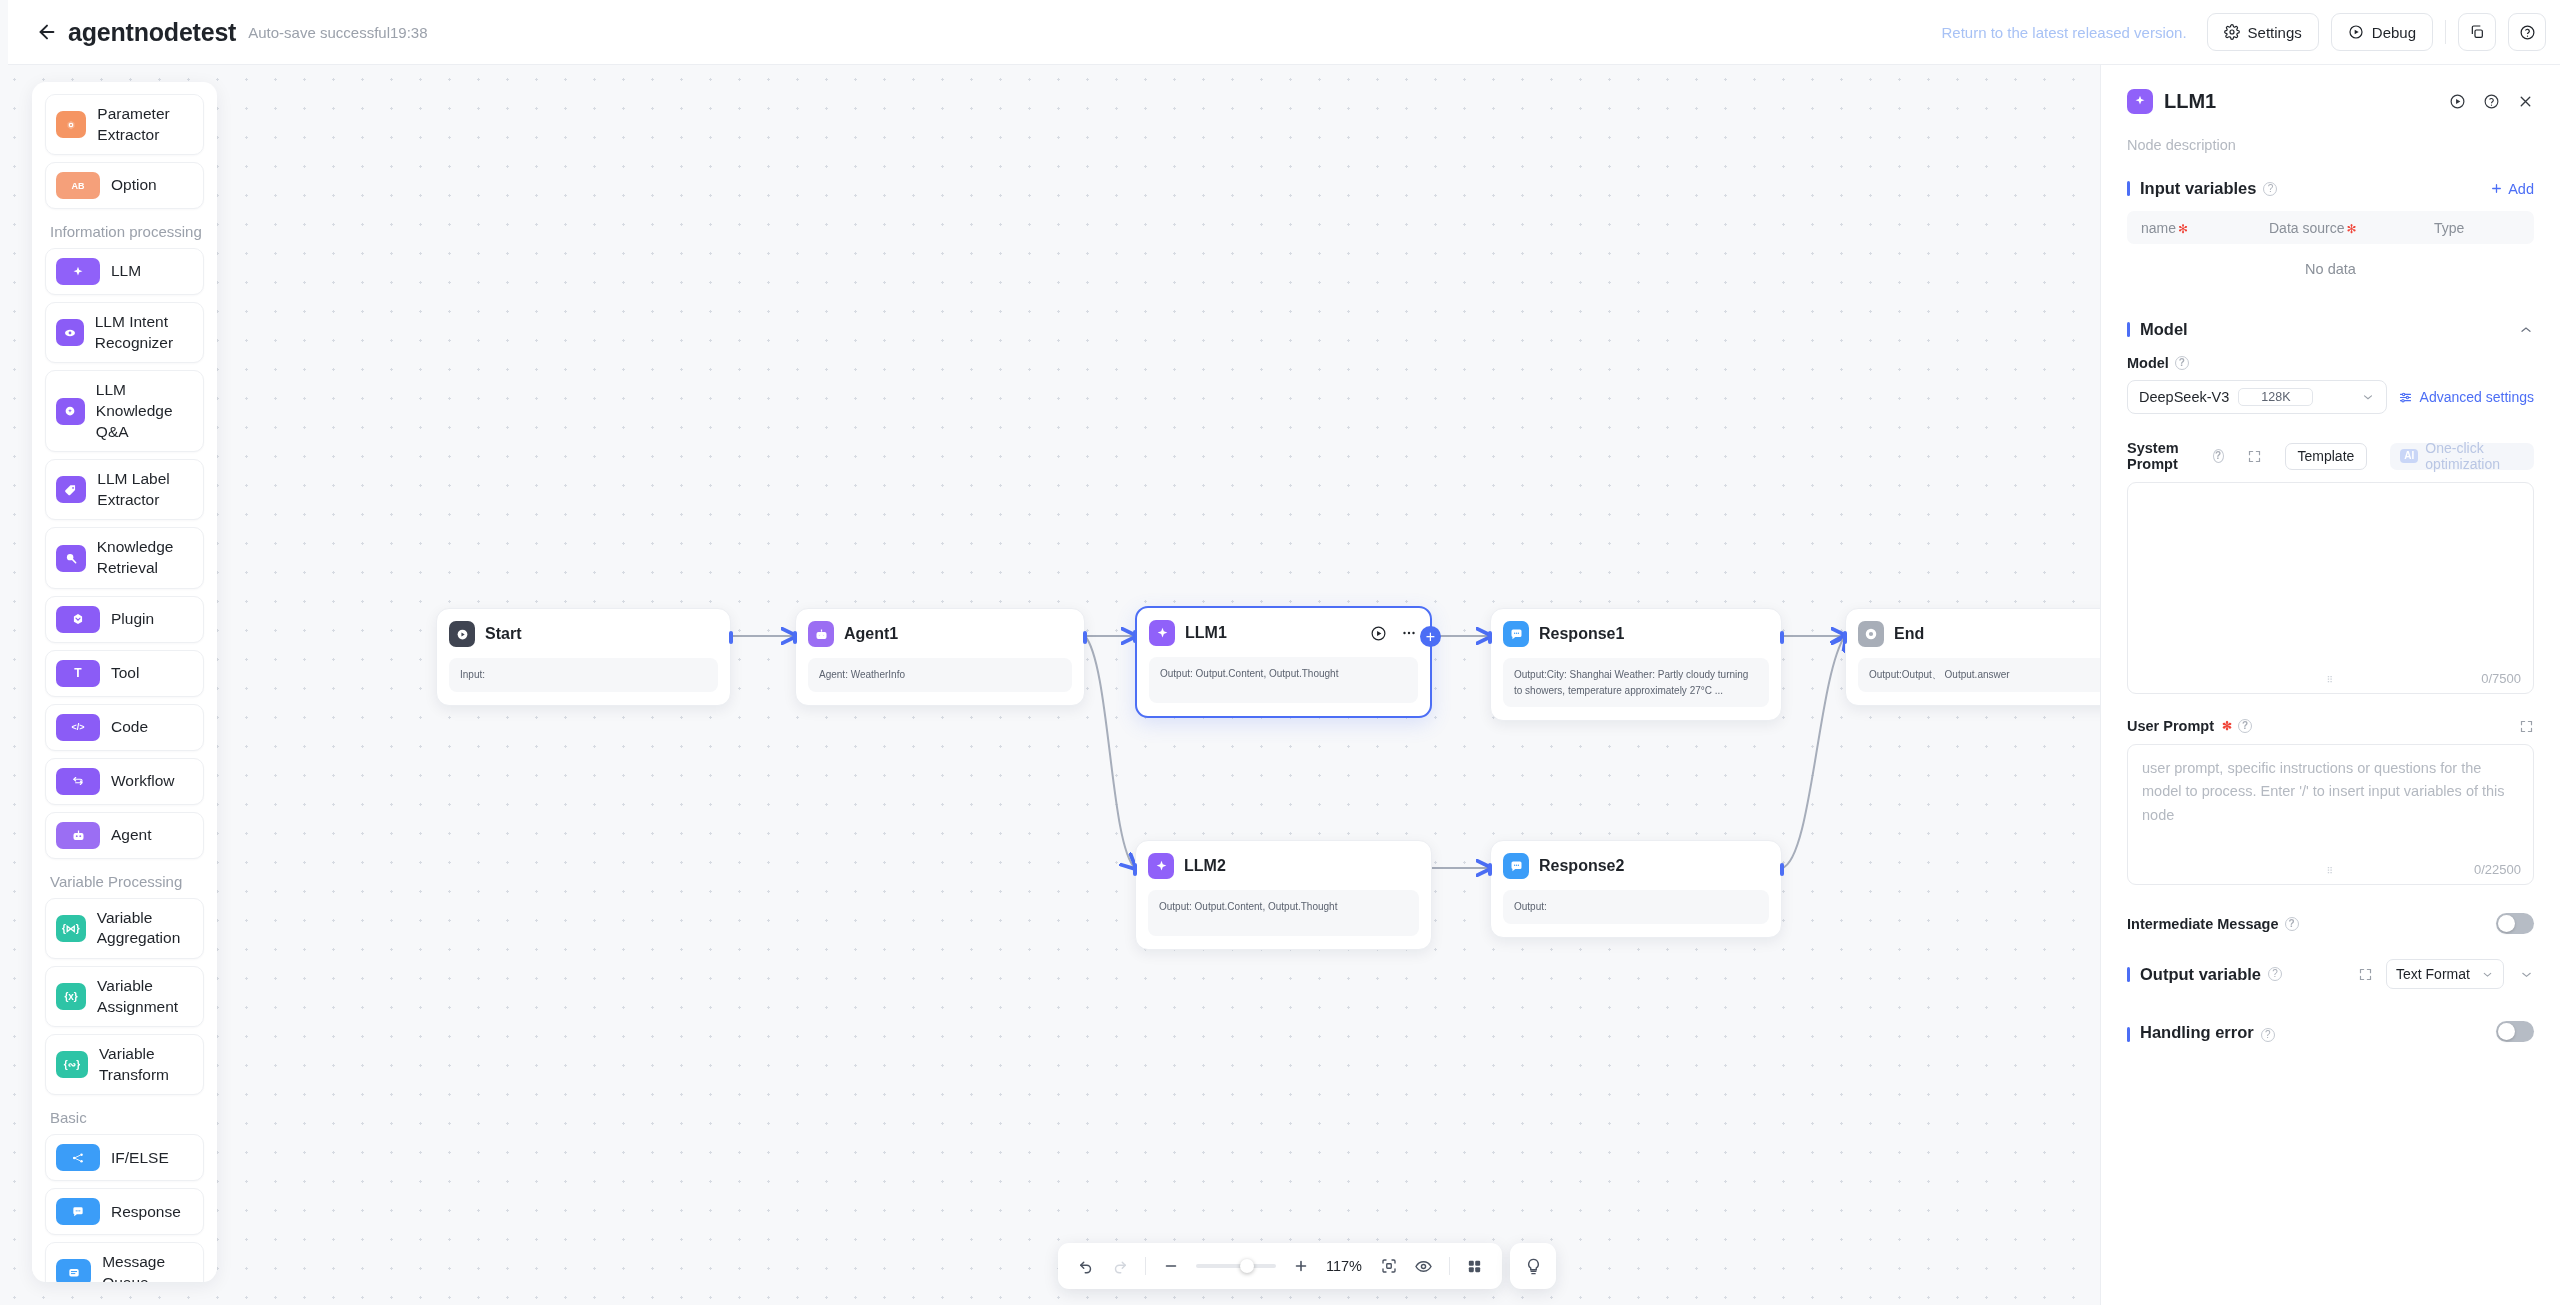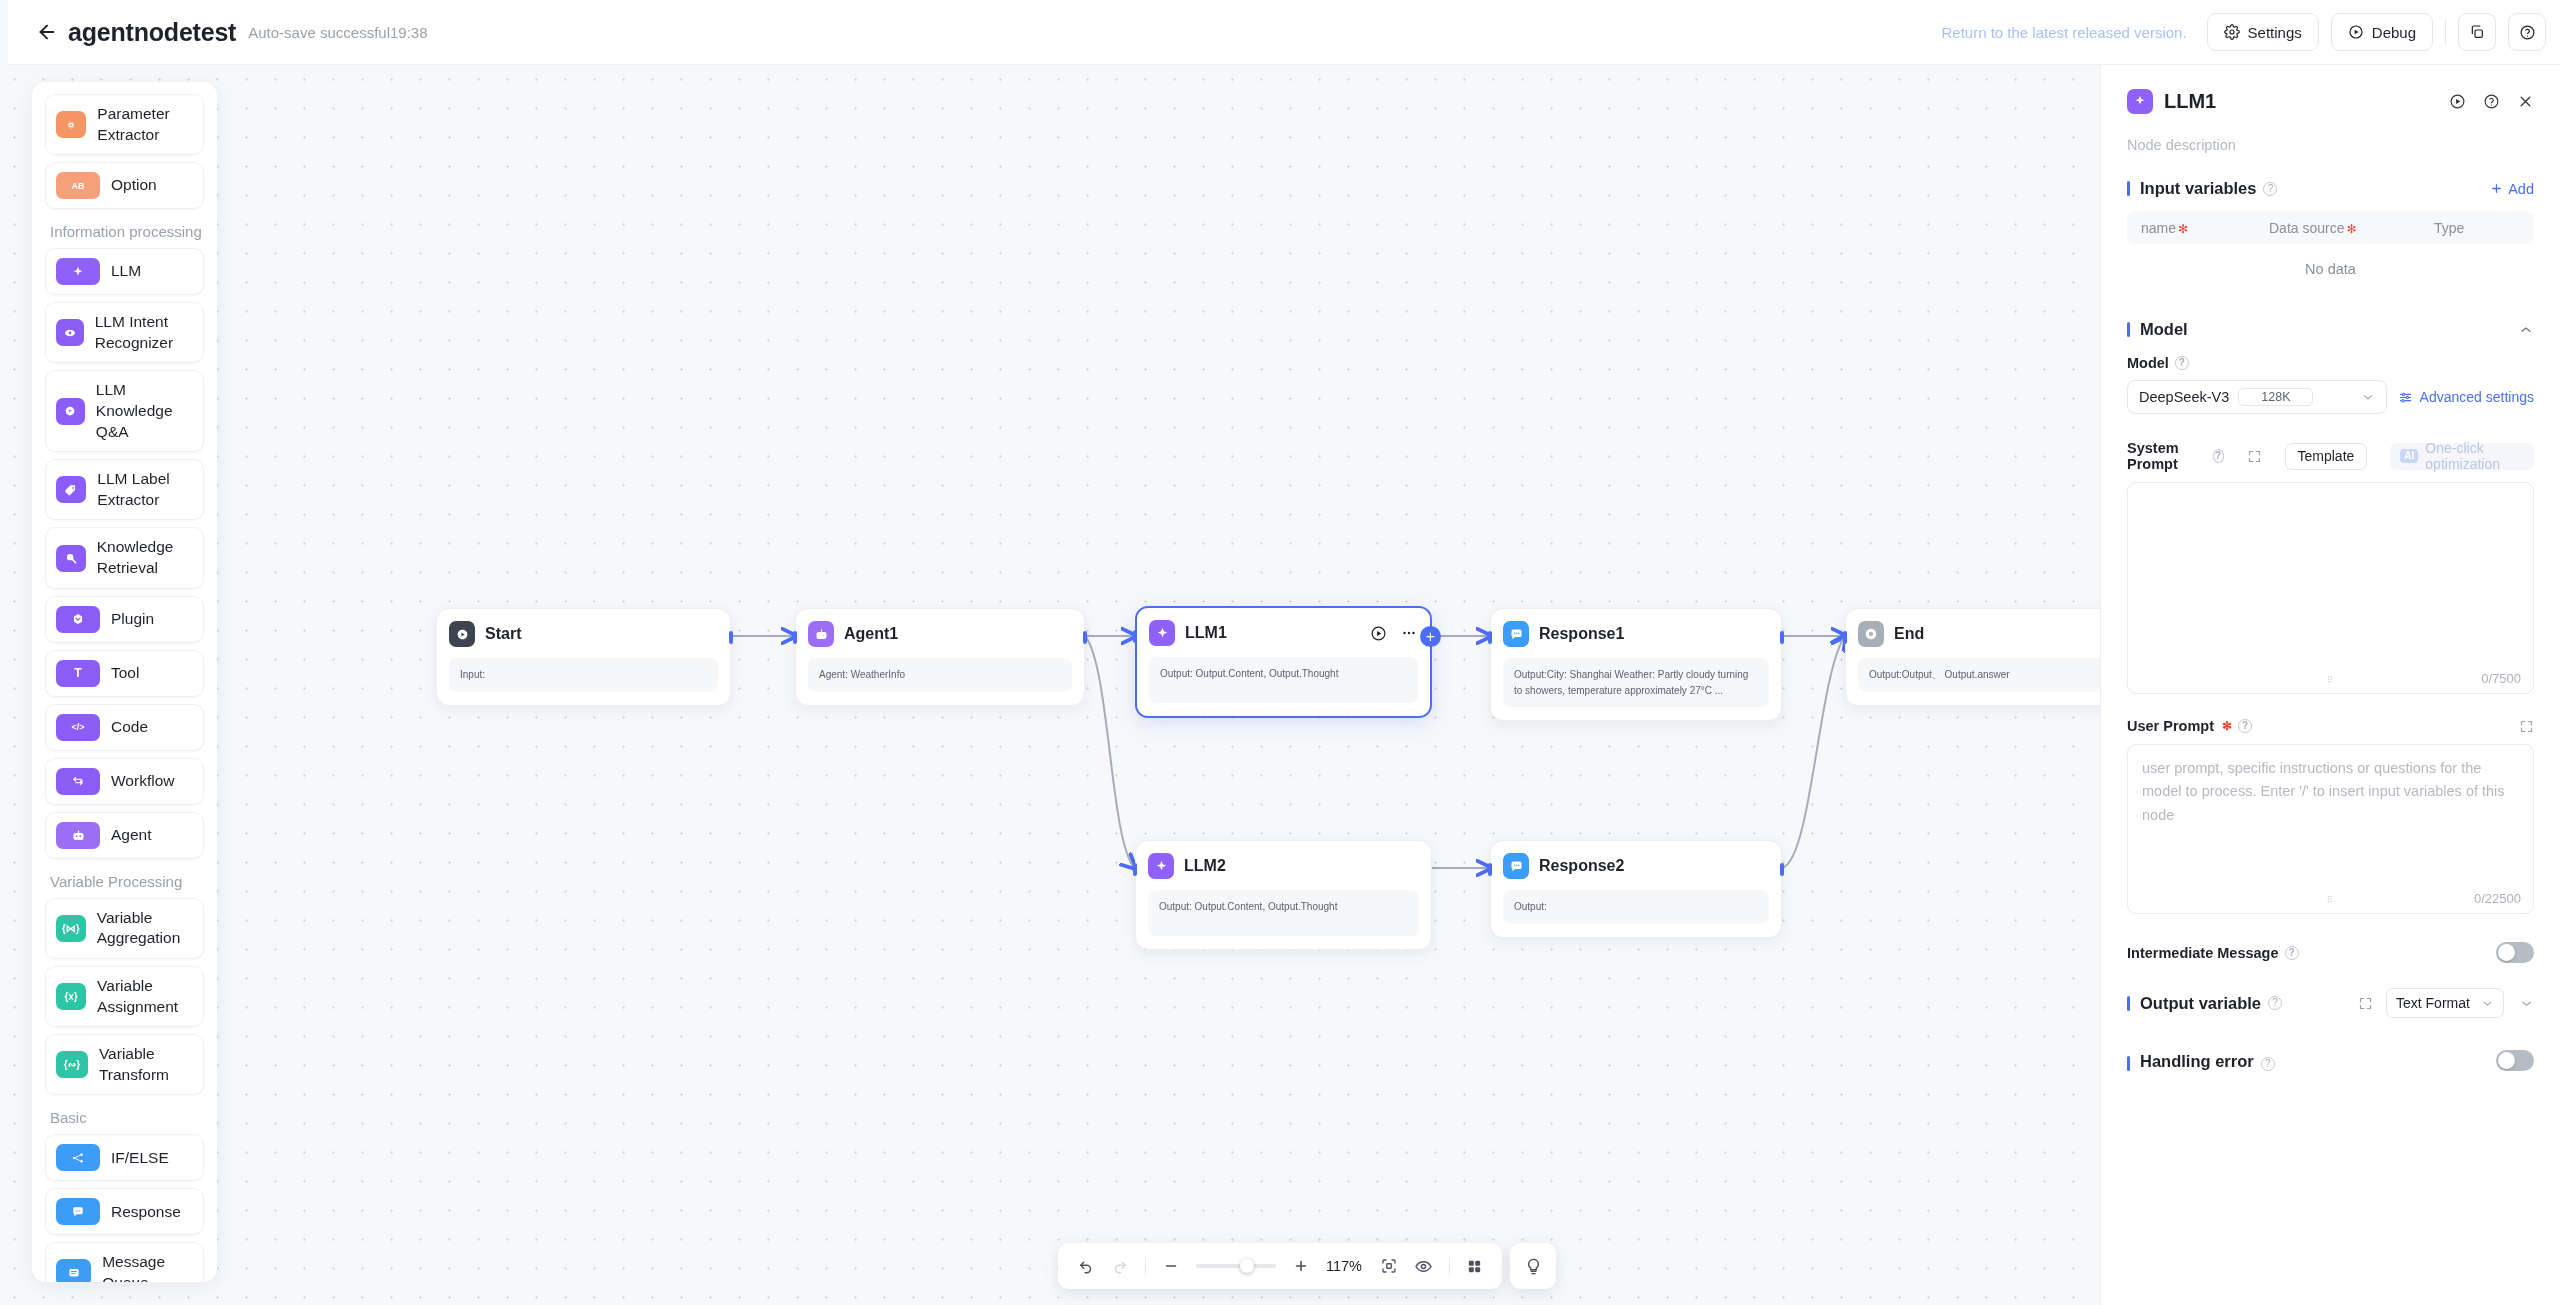--- a/index.html
+++ b/index.html
@@ -764,21 +764,21 @@
       <span>User Prompt</span>
       <span class="req">✻</span>
       <span class="qmark">?</span>
     </span>
     <span class="expand-ic" style="margin-left:auto;">
       <svg width="15" height="15" viewBox="0 0 24 24" fill="none" stroke="currentColor" stroke-width="1.9" stroke-linecap="round">
           <path d="M9 4H4v5M15 4h5v5M15 20h5v-5M9 20H4v-5"></path>
         </svg>
     </span>
   </div>
-  <div class="textarea-box" style="height:170px;">
+  <div class="textarea-box" style="height:141px;">
     <div class="ta-ph">user prompt, specific instructions or questions for the model to process. Enter '/' to insert input variables of this node</div>
     <div class="ta-grip">⠿</div>
     <div class="ta-count">0/22500</div>
   </div>
 
   <div class="row-between" style="margin-top:28px;">
     <span class="fld-label">
       <span>Intermediate Message</span>
       <span class="qmark">?</span>
     </span>

